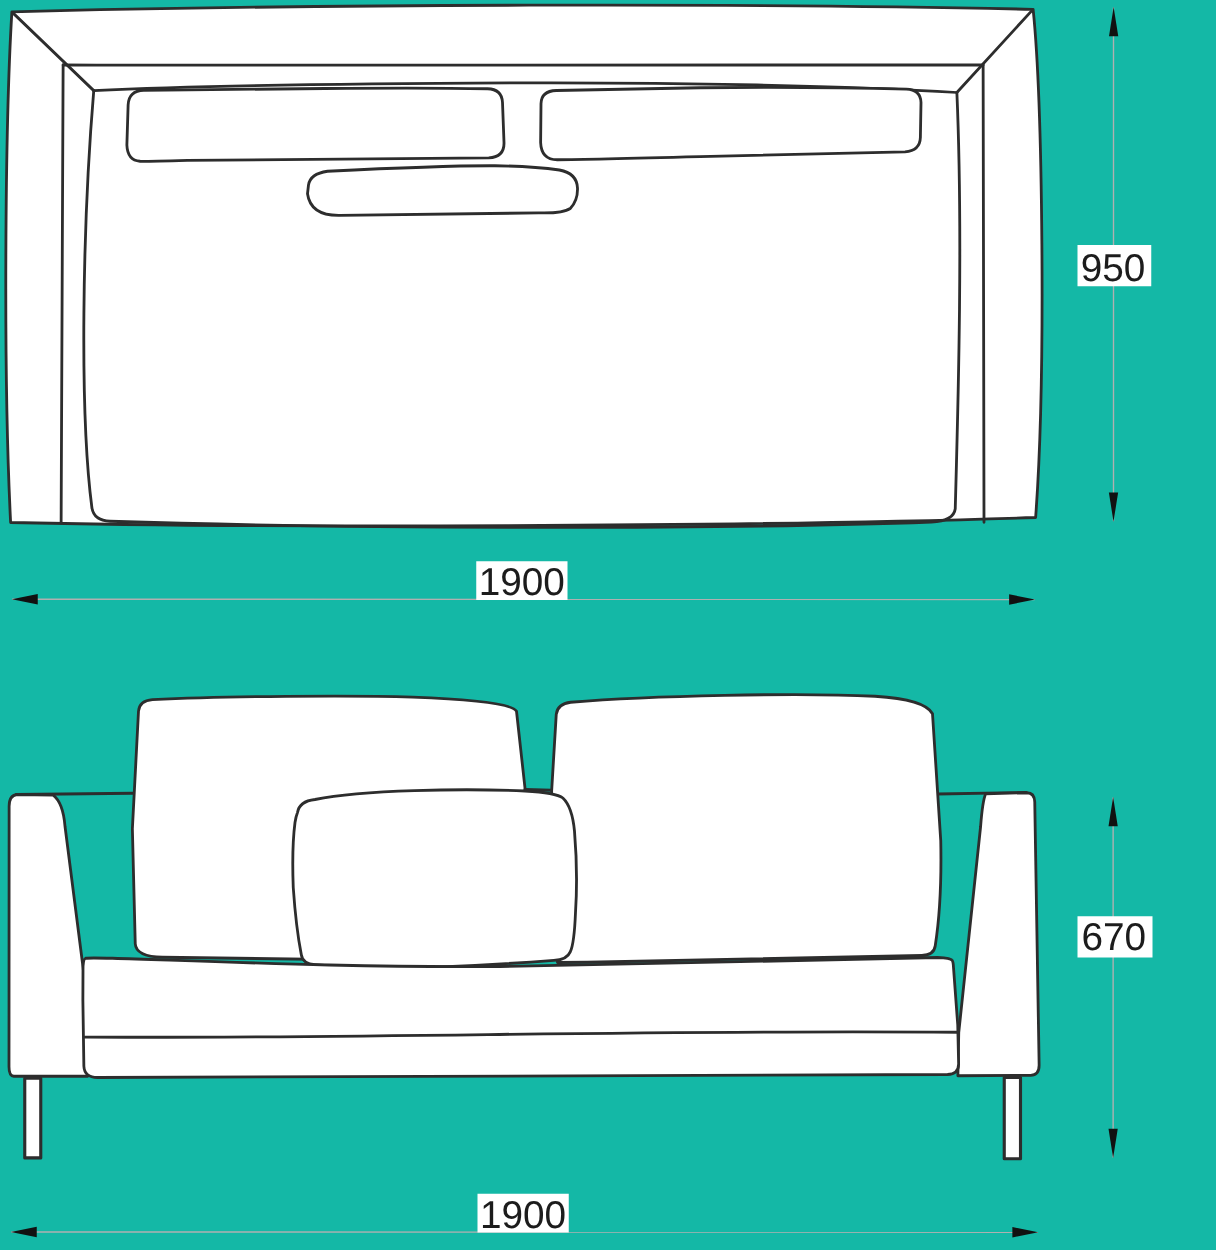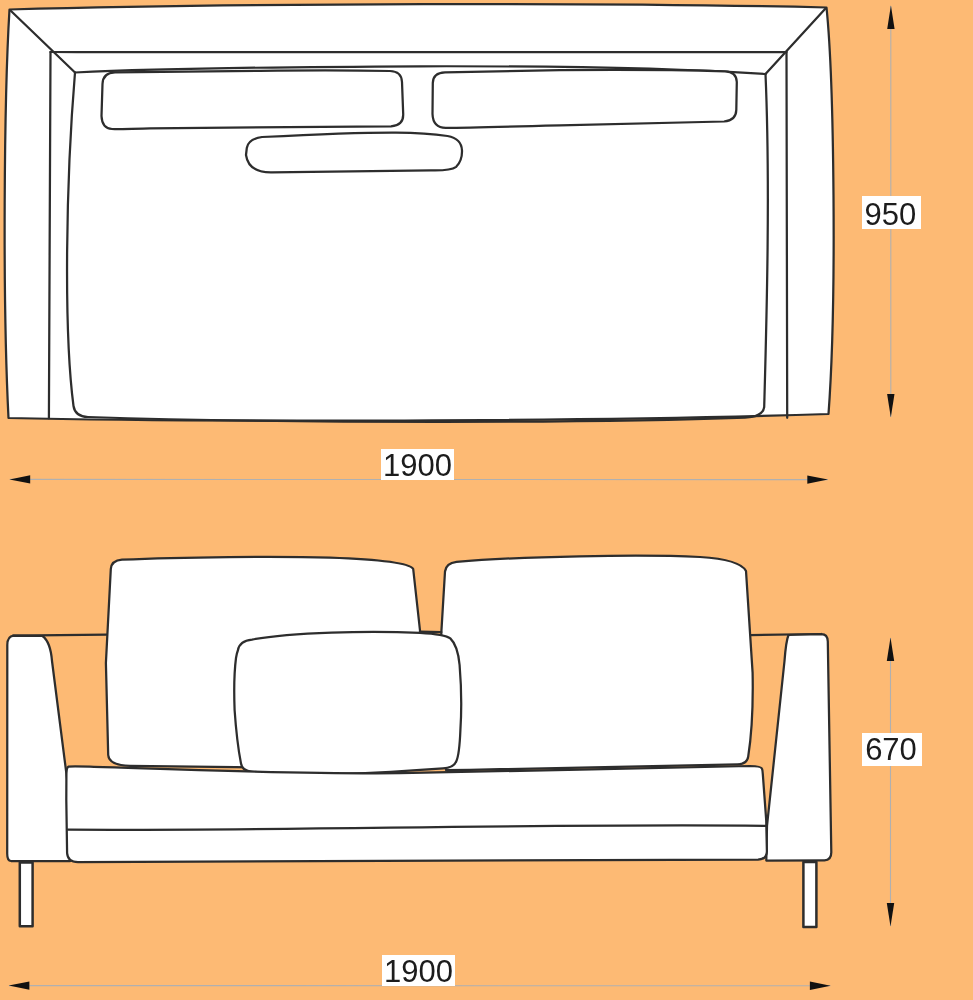--- a/index.html
+++ b/index.html
@@ -1,16 +1,16 @@
 <!DOCTYPE html>
 <html><head>
 <meta charset="utf-8">
 <style>
   html,body{margin:0;padding:0;background:#ffffff;}
-  .wrap{width:973px;height:1000px;position:relative;overflow:hidden;background:#fdba74;}
+  .wrap{width:973px;height:1000px;position:relative;overflow:hidden;background:#14b8a6;}
   svg{display:block;}
   text{font-family:"Liberation Sans", sans-serif;fill:#1c1c1c;}
 </style>
 </head>
 <body>
 <div class="wrap">
 <svg width="973" height="1000" viewBox="0 0 973 1000">
 <g fill="none" stroke="#2d2d2d" stroke-width="2.25" stroke-linecap="round" stroke-linejoin="round">
 
 <path fill="#ffffff" d="M 9.5,9.5 C 250,3.2 600,2.2 826.5,7.5 C 834,80 837,300 828.5,414 C 600,421.5 200,422.5 8.5,418 C 2.5,300 4,100 9.5,9.5 Z"></path>

